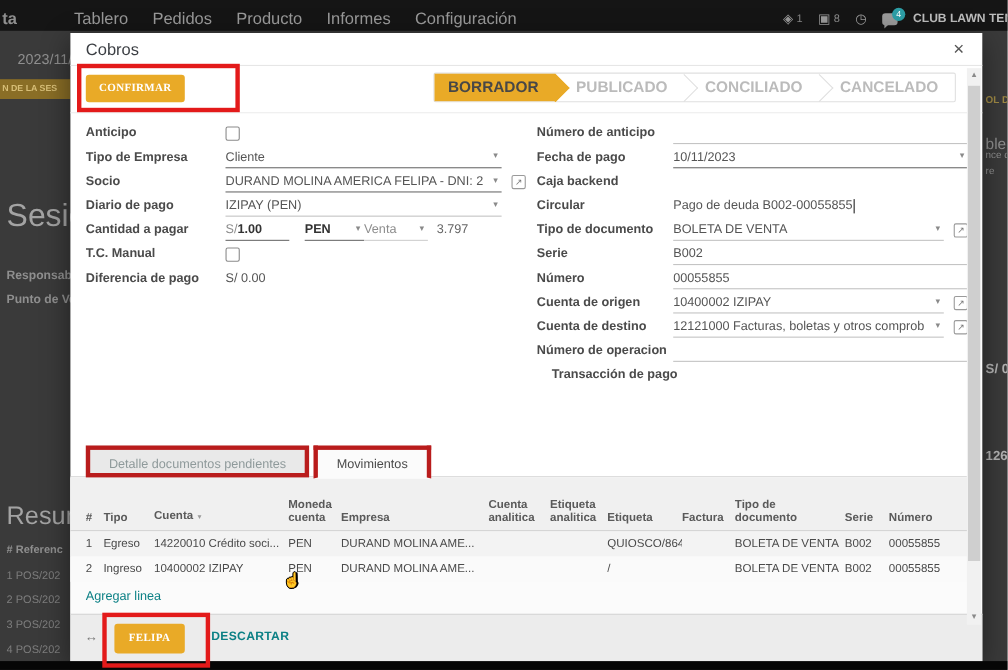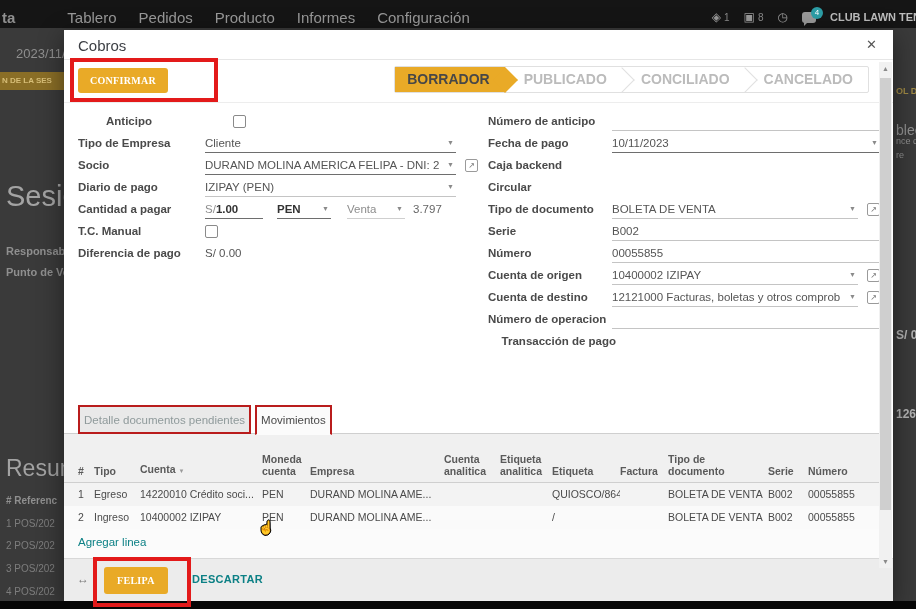--- a/index.html
+++ b/index.html
@@ -59,21 +59,21 @@
   .caret { margin-left:auto; font-size:7px; color:#8a8a8a; padding:0 2px; flex:none; }
   .ext { width:13px; height:13px; border:1px solid #9a9a9a; border-radius:2px; margin-left:9px; display:flex; align-items:center; justify-content:center; font-size:8px; color:#777; flex:none; cursor:pointer; }
   .cb { width:13px; height:13px; border:1px solid #8a8a8a; border-radius:2px; background:#fff; cursor:pointer; }
   .text-cursor { display:inline-block; width:1px; height:13px; background:#222; margin-left:1px; }
   .seg { position:relative; height:19px; display:flex; align-items:center; font-size:11.5px; color:#444; }
   .muted { color:#8d8d8d; }
 
   
   .tabs { position:absolute; left:14px; top:375px; height:29px; display:flex; z-index:3; }
   .tabs-rule { position:absolute; left:0; top:403px; width:815px; border-bottom:1px solid #cfcfcf; }
-  .tab { padding:0 4px; line-height:27px; font-size:11.5px; cursor:pointer; margin-right:4px; border:2px solid #b91c1c; }
+  .tab { padding:0 17px; line-height:27px; font-size:11.5px; cursor:pointer; margin-right:4px; border:4px solid #b91c1c; }
   .tab.inactive { background:#e9e9e9; color:#8f9a9b; }
   .tab.active { background:#fbfbfb; color:#4a4a4a; border-bottom:1px solid #fbfbfb; margin-bottom:-1px; }
 
   
   .tab-content { position:absolute; left:0; top:404px; width:816px; height:124px; background:#fbfbfb; }
   .trow { display:flex; padding-left:14px; }
   .thead { align-items:flex-end; height:49px; border-bottom:1px solid #cfcfcf; background:#f0f0f0; }
   .thead .cell { font-weight:700; color:#5a5a5a; white-space:normal; line-height:12px; padding-bottom:5px; }
   .tbody-row { height:23px; line-height:23px; cursor:pointer; }
   .tbody-row.odd { background:#f3f3f3; }
@@ -167,21 +167,21 @@
   </div>
 
   <div class="toprow-divider"></div>
 
   <div class="scrollbar">
     <span class="scroll-arrow" style="top:0;">▲</span>
     <span class="scroll-thumb"></span>
     <span class="scroll-arrow" style="bottom:0;">▼</span>
   </div>
 
-  <div class="frow lcol" style="left:14px; top:80px; width:400px;margin-left:28px;">
+  <div class="frow lcol" style="left:14px; top:80px; width:400px;">
     <span class="flabel">Anticipo</span>
     <span class="cb"></span>
   </div>
   <div class="frow lcol" style="left:14px; top:102px; width:400px;">
     <span class="flabel">Tipo de Empresa</span>
     <span class="fv u2">
         <span>Cliente</span>
         <span class="caret">▼</span>
       </span>
     <span style="width:22px; flex:none;"></span>
@@ -205,21 +205,21 @@
   <div class="frow lcol" style="left:14px; top:168px; width:400px;">
     <span class="flabel">Cantidad a pagar</span>
     <span class="seg u2" style="width:58px; border-bottom:1px solid #6e6e6e;">
         <span class="muted">S/</span>
         <span style="font-weight:700; color:#333;">1.00</span>
       </span>
     <span class="seg" style="width:54px; margin-left:14px; border-bottom:1px solid #6e6e6e; font-weight:700; color:#333;">
         <span>PEN</span>
         <span class="caret">▼</span>
       </span>
-    <span class="seg muted" style="width:58px; margin-left:16px; border-bottom:1px solid #cfcfcf;">
+    <span class="seg muted" style="width:58px; margin-left:0; border-bottom:1px solid #cfcfcf;">
         <span>Venta</span>
         <span class="caret">▼</span>
       </span>
     <span class="seg" style="margin-left:8px; color:#666;">3.797</span>
   </div>
   <div class="frow lcol" style="left:14px; top:190px; width:400px;">
     <span class="flabel">T.C. Manual</span>
     <span class="cb"></span>
   </div>
   <div class="frow lcol" style="left:14px; top:212px; width:400px;">
@@ -243,20 +243,24 @@
       </span>
   </div>
   <div class="frow rcol" style="left:424px; top:124px; width:392px;">
     <span class="flabel">Caja backend</span>
     <span class="fv">
         <span></span>
       </span>
   </div>
   <div class="frow rcol" style="left:424px; top:146px; width:392px;">
     <span class="flabel">Circular</span>
+    <span class="fv">
+        <span>Pago de deuda B002-00055855</span>
+        <span class="text-cursor"></span>
+      </span>
   </div>
   <div class="frow rcol" style="left:424px; top:168px; width:392px;">
     <span class="flabel">Tipo de documento</span>
     <span class="fv u">
         <span>BOLETA DE VENTA</span>
         <span class="caret">▼</span>
       </span>
     <span class="ext">↗</span>
   </div>
   <div class="frow rcol" style="left:424px; top:190px; width:392px;">

